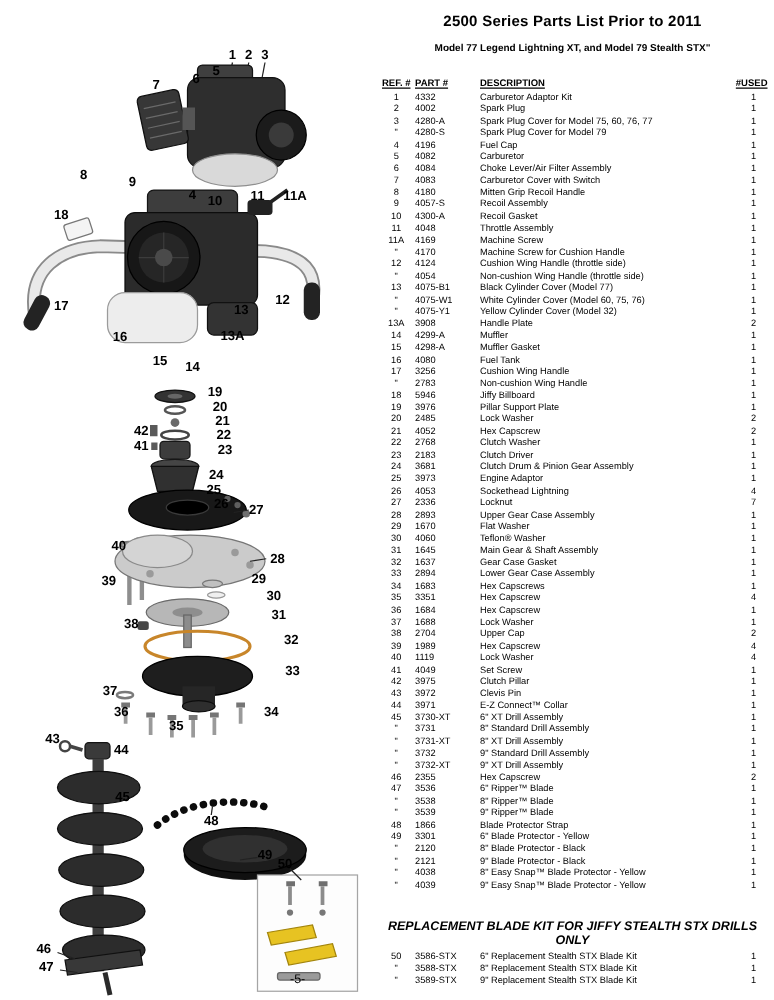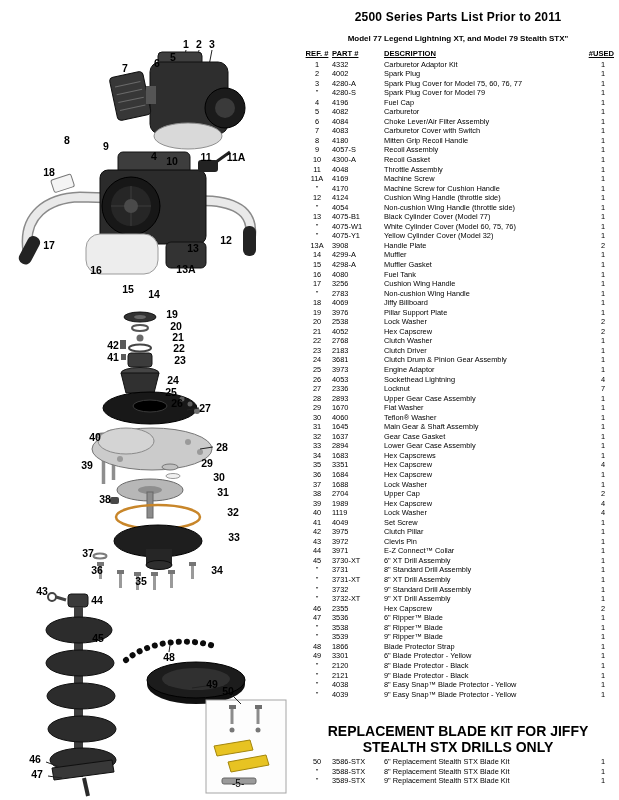--- a/index.html
+++ b/index.html
@@ -17,35 +17,35 @@
   .diagram svg { position:absolute; left:0; top:0; }
   #callout-layer { position:absolute; left:0; top:0; width:300px; height:800px; }
   .callout {
     position:absolute; transform:translate(-50%,-50%);
     font-weight:bold; font-size:10.5px; color:#000; white-space:nowrap;
     line-height:10px;
   }
   .right-panel { position:absolute; left:302px; top:10px; width:312px; }
   .doc-title { font-size:12px; font-weight:bold; text-align:center; letter-spacing:0.2px; }
   .doc-subtitle { font-size:8px; font-weight:bold; text-align:center; margin-top:10px; line-height:9.5px; }
-  .parts-table { width:100%; border-collapse:collapse; table-layout:fixed; margin-top:5px; }
+  .parts-table { width:100%; border-collapse:collapse; table-layout:fixed; margin-top:18px; }
   .parts-table th {
     font-size:7.6px; font-weight:bold; text-decoration:underline;
     text-align:left; padding:0 0 2px 0; line-height:9px;
   }
   .parts-table td {
     font-size:7.4px; line-height:9.55px; height:9.55px; padding:0;
     white-space:nowrap; overflow:hidden;
   }
   th.col-ref, td.col-ref { width:30px; text-align:center; }
   th.col-part, td.col-part { width:52px; text-align:left; }
   th.col-desc, td.col-desc { text-align:left; }
   th.col-used { width:32px; text-align:right; }
   td.col-used { width:32px; text-align:right; padding-right:9px; }
-  .kit-title { font-size:14px; font-weight:bold; text-align:center; margin-top:24px; }
+  .kit-title { font-size:10px; font-weight:bold; text-align:center; margin-top:24px;font-style:italic; }
   .kit-table { margin-top:2px; }
   .page-number { position:absolute; left:232px; top:778px; font-size:10px; }
 </style>
 </head>
 <body>
 
 <div class="diagram">
   <svg viewBox="0 0 300 800" width="300" height="800">
 
     <g>
@@ -403,33 +403,33 @@
           <td class="col-used">1</td>
         </tr>
         <tr>
           <td class="col-ref">"</td>
           <td class="col-part">2783</td>
           <td class="col-desc">Non-cushion Wing Handle</td>
           <td class="col-used">1</td>
         </tr>
         <tr>
           <td class="col-ref">18</td>
-          <td class="col-part">4069</td>
+          <td class="col-part">5946</td>
           <td class="col-desc">Jiffy Billboard</td>
           <td class="col-used">1</td>
         </tr>
         <tr>
           <td class="col-ref">19</td>
           <td class="col-part">3976</td>
           <td class="col-desc">Pillar Support Plate</td>
           <td class="col-used">1</td>
         </tr>
         <tr>
           <td class="col-ref">20</td>
-          <td class="col-part">2538</td>
+          <td class="col-part">2485</td>
           <td class="col-desc">Lock Washer</td>
           <td class="col-used">2</td>
         </tr>
         <tr>
           <td class="col-ref">21</td>
           <td class="col-part">4052</td>
           <td class="col-desc">Hex Capscrew</td>
           <td class="col-used">2</td>
         </tr>
         <tr>

